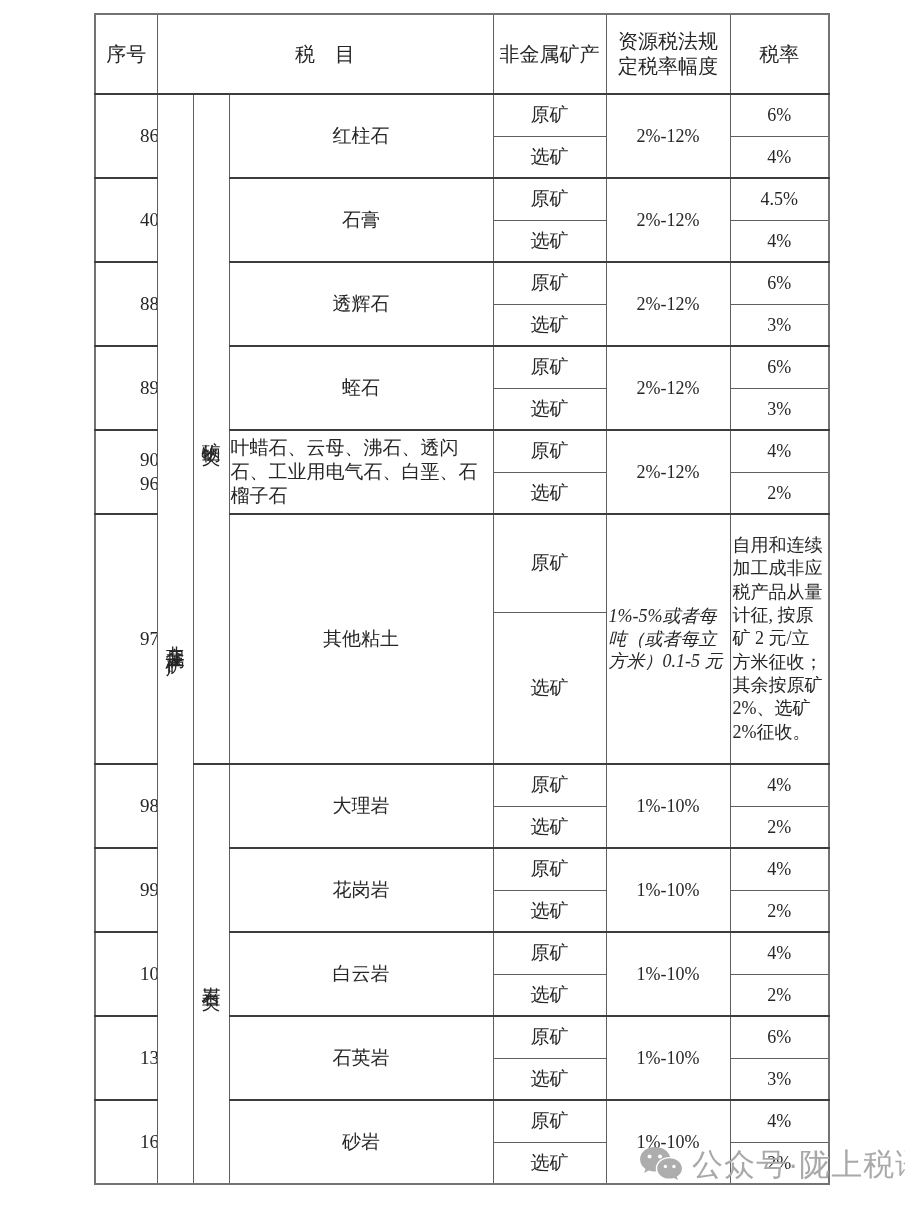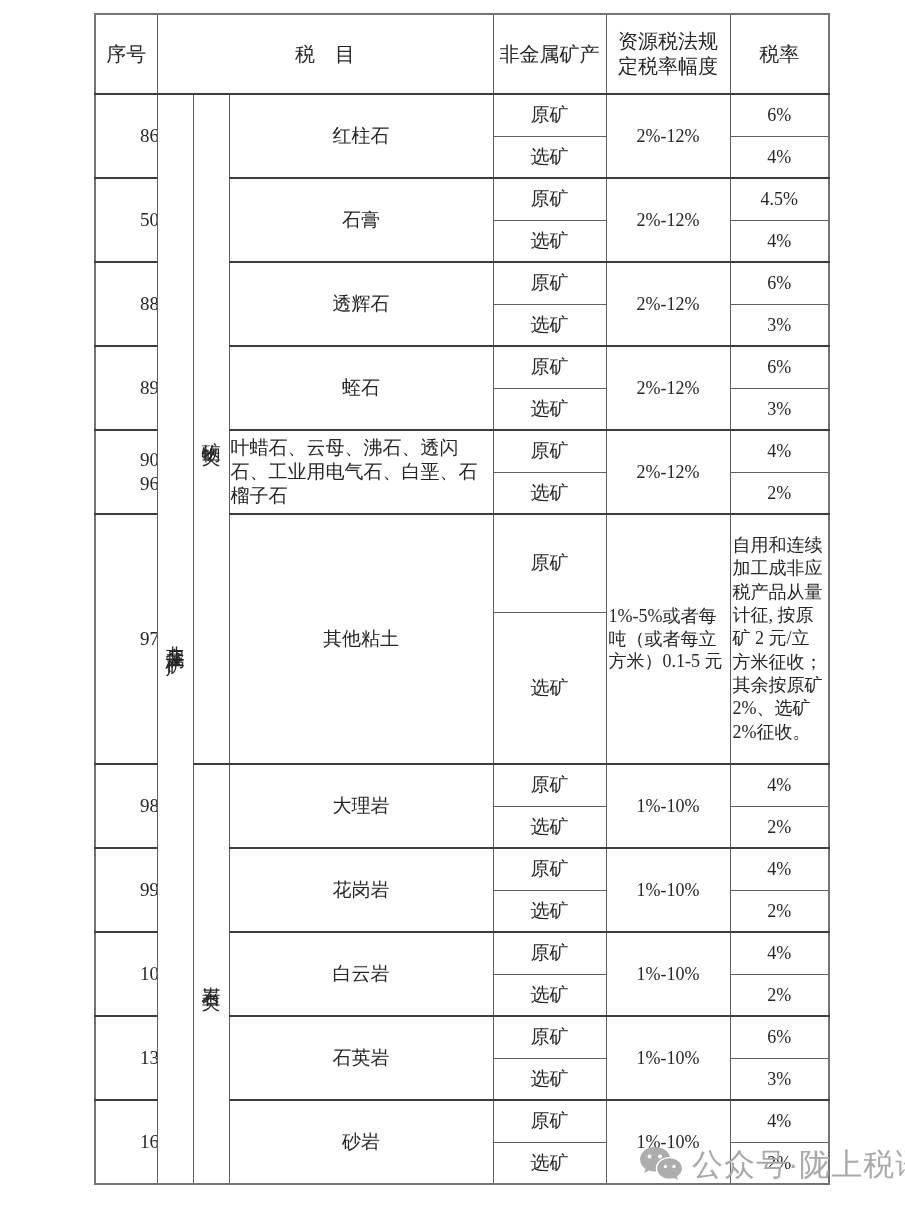--- a/index.html
+++ b/index.html
@@ -30,21 +30,21 @@
   tr.h98 { height:98px; }
   tr.h152 { height:152px; }
 
   td.cat { padding:0; }
   .vert {
     display:inline-block;
     writing-mode:vertical-rl; text-orientation:upright;
     letter-spacing:3px; font-size:19px;
   }
   td.name-multi { text-align:left; padding:0 1px; font-size:19px; }
-  td.range-long { text-align:left; font-size:18px; padding:0 2px; }
+  td.range-long { text-align:left; font-size:18px; padding:0 2px;font-style:italic; }
   td.rate-long  { text-align:left; font-size:18px; padding:2px 2px; line-height:1.3; }
   td.rate, td.range { font-size:18px; }
   td.seq { font-size:19px;padding-left:44px; }
 
   .watermark {
     position:absolute; left:638px; top:1144px;
     display:flex; align-items:center; gap:8px;
     color:#a9a9a9;
     font-family:"Liberation Sans","DejaVu Sans",sans-serif;
     font-size:31px; letter-spacing:1px; white-space:nowrap;
@@ -86,21 +86,21 @@
         <td>原矿</td>
         <td class="range" rowspan="2">2%-12%</td>
         <td class="rate">6%</td>
       </tr>
       <tr class="h42">
         <td>选矿</td>
         <td class="rate">4%</td>
       </tr>
 
       <tr class="grp h42">
-        <td class="seq" rowspan="2">50</td>
+        <td class="seq" rowspan="2">40</td>
         <td rowspan="2">石膏</td>
         <td>原矿</td>
         <td class="range" rowspan="2">2%-12%</td>
         <td class="rate">4.5%</td>
       </tr>
       <tr class="h42">
         <td>选矿</td>
         <td class="rate">4%</td>
       </tr>
 

